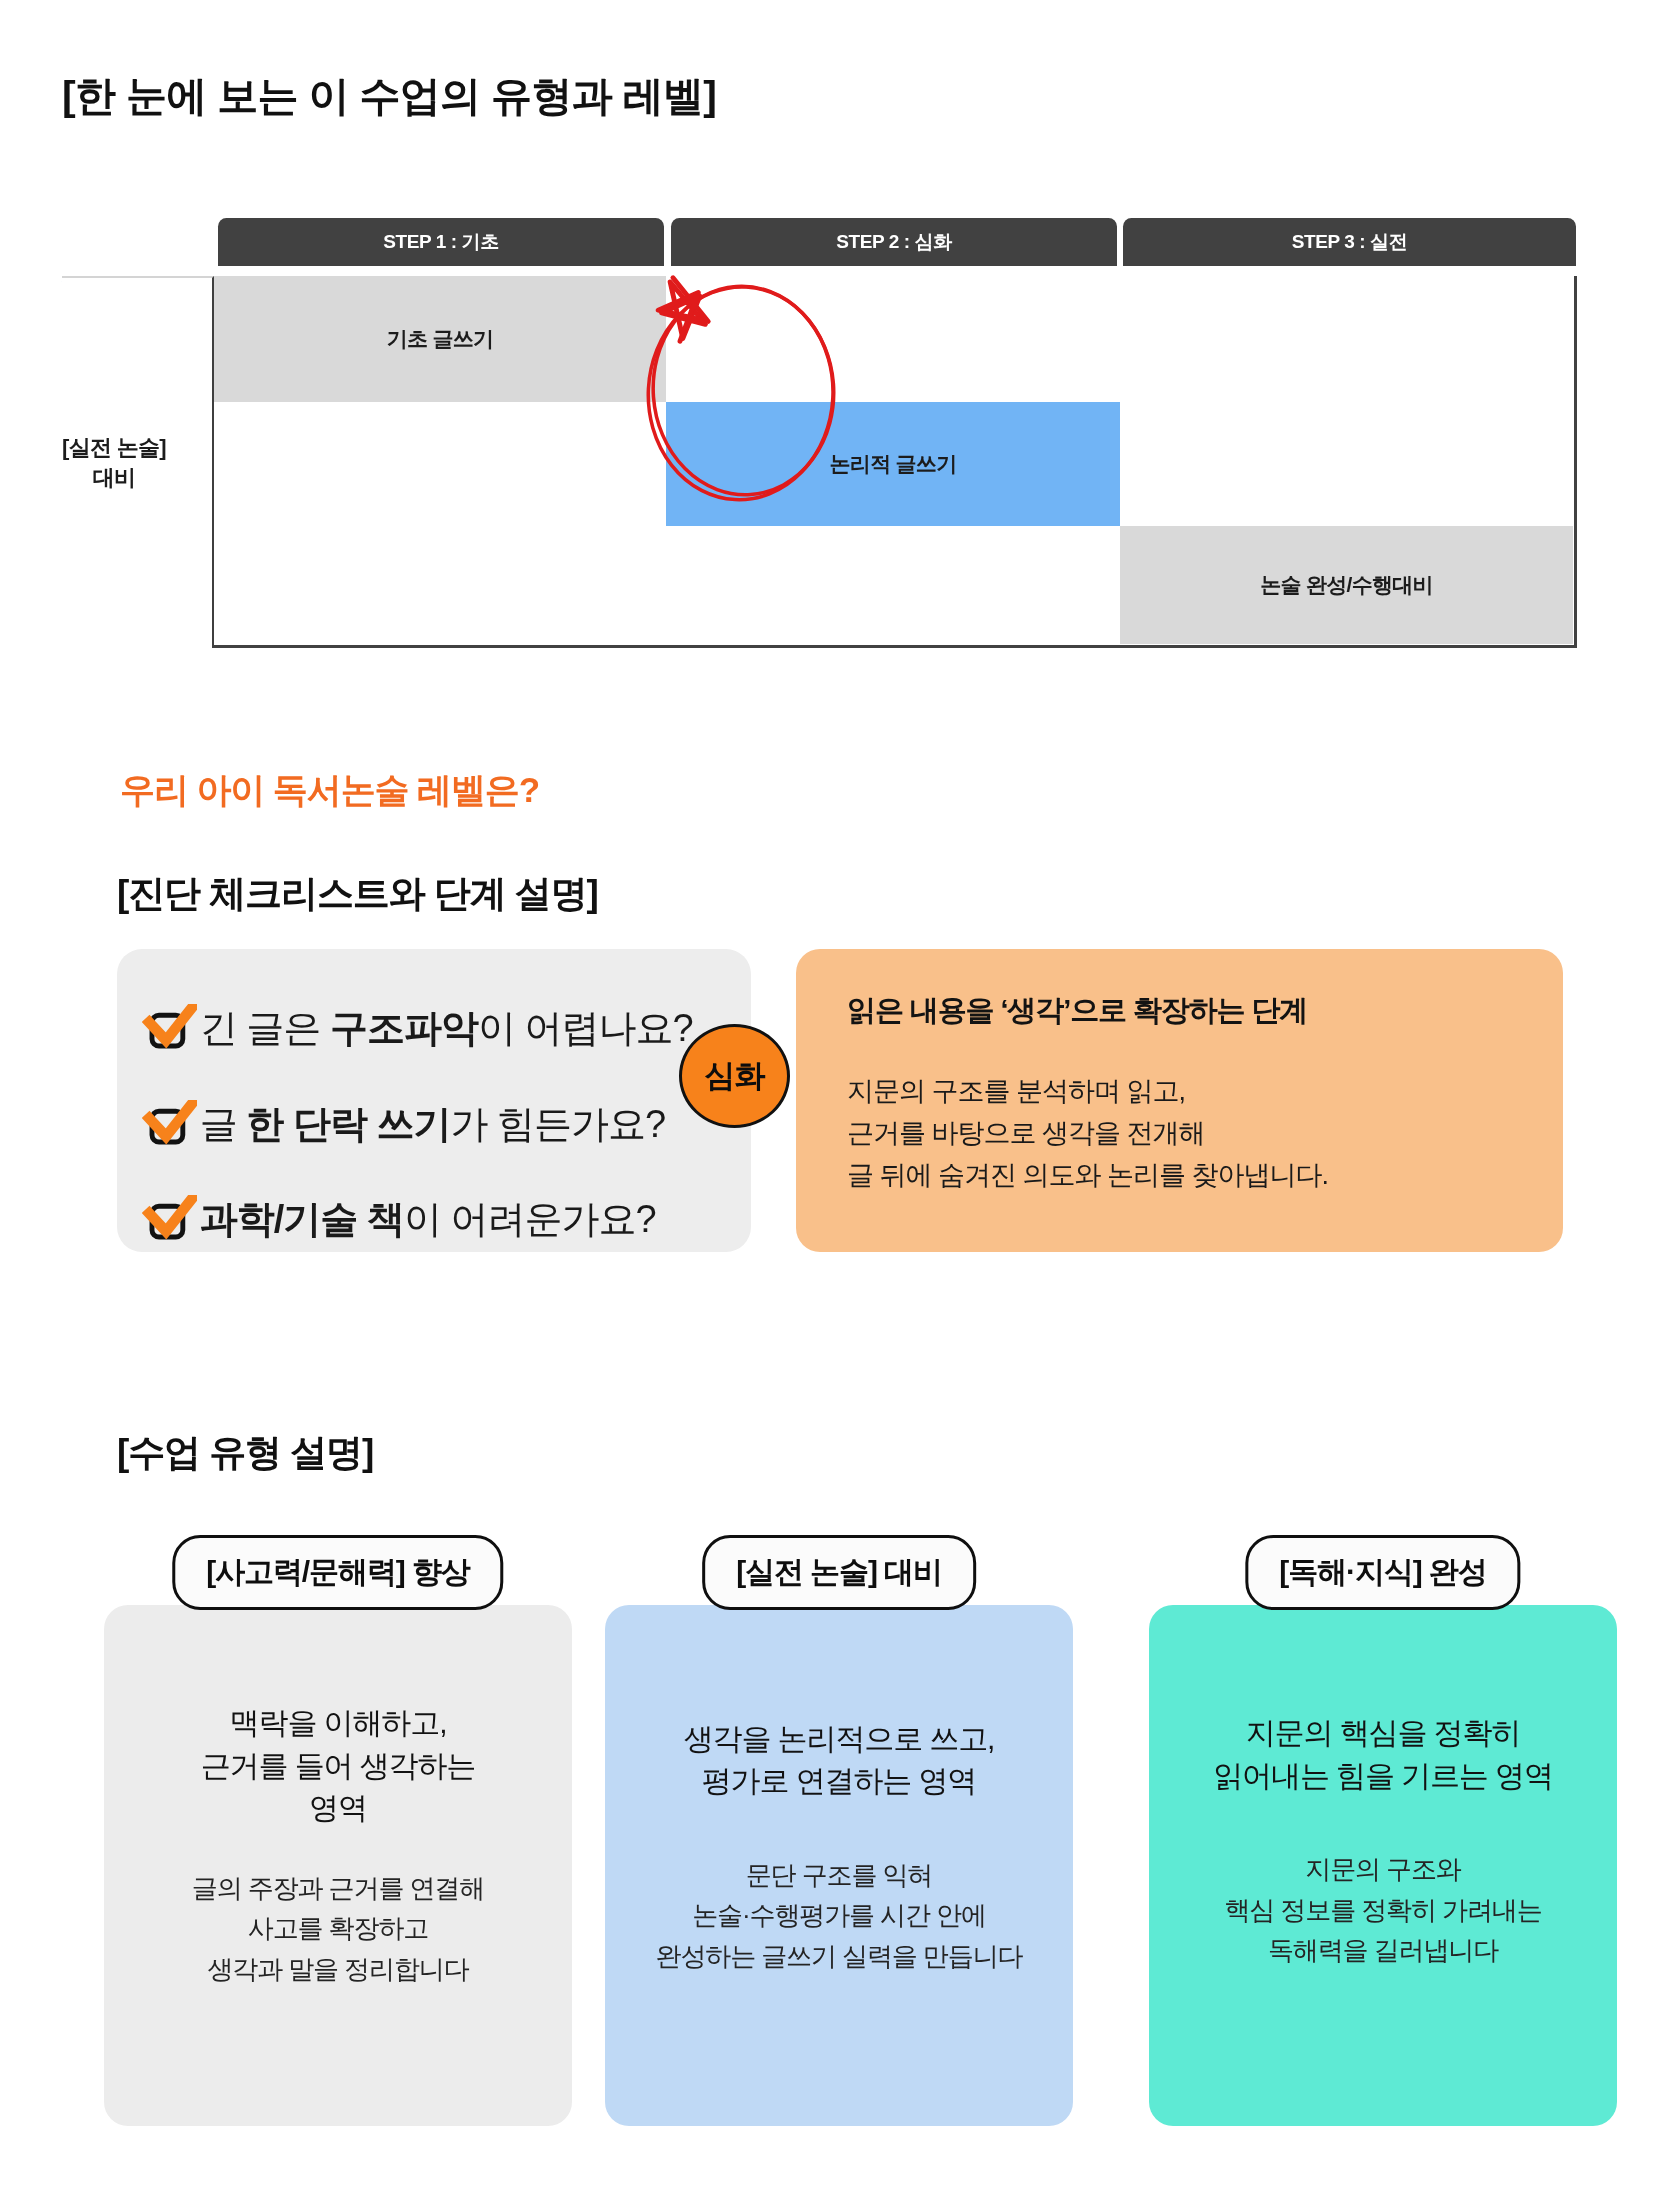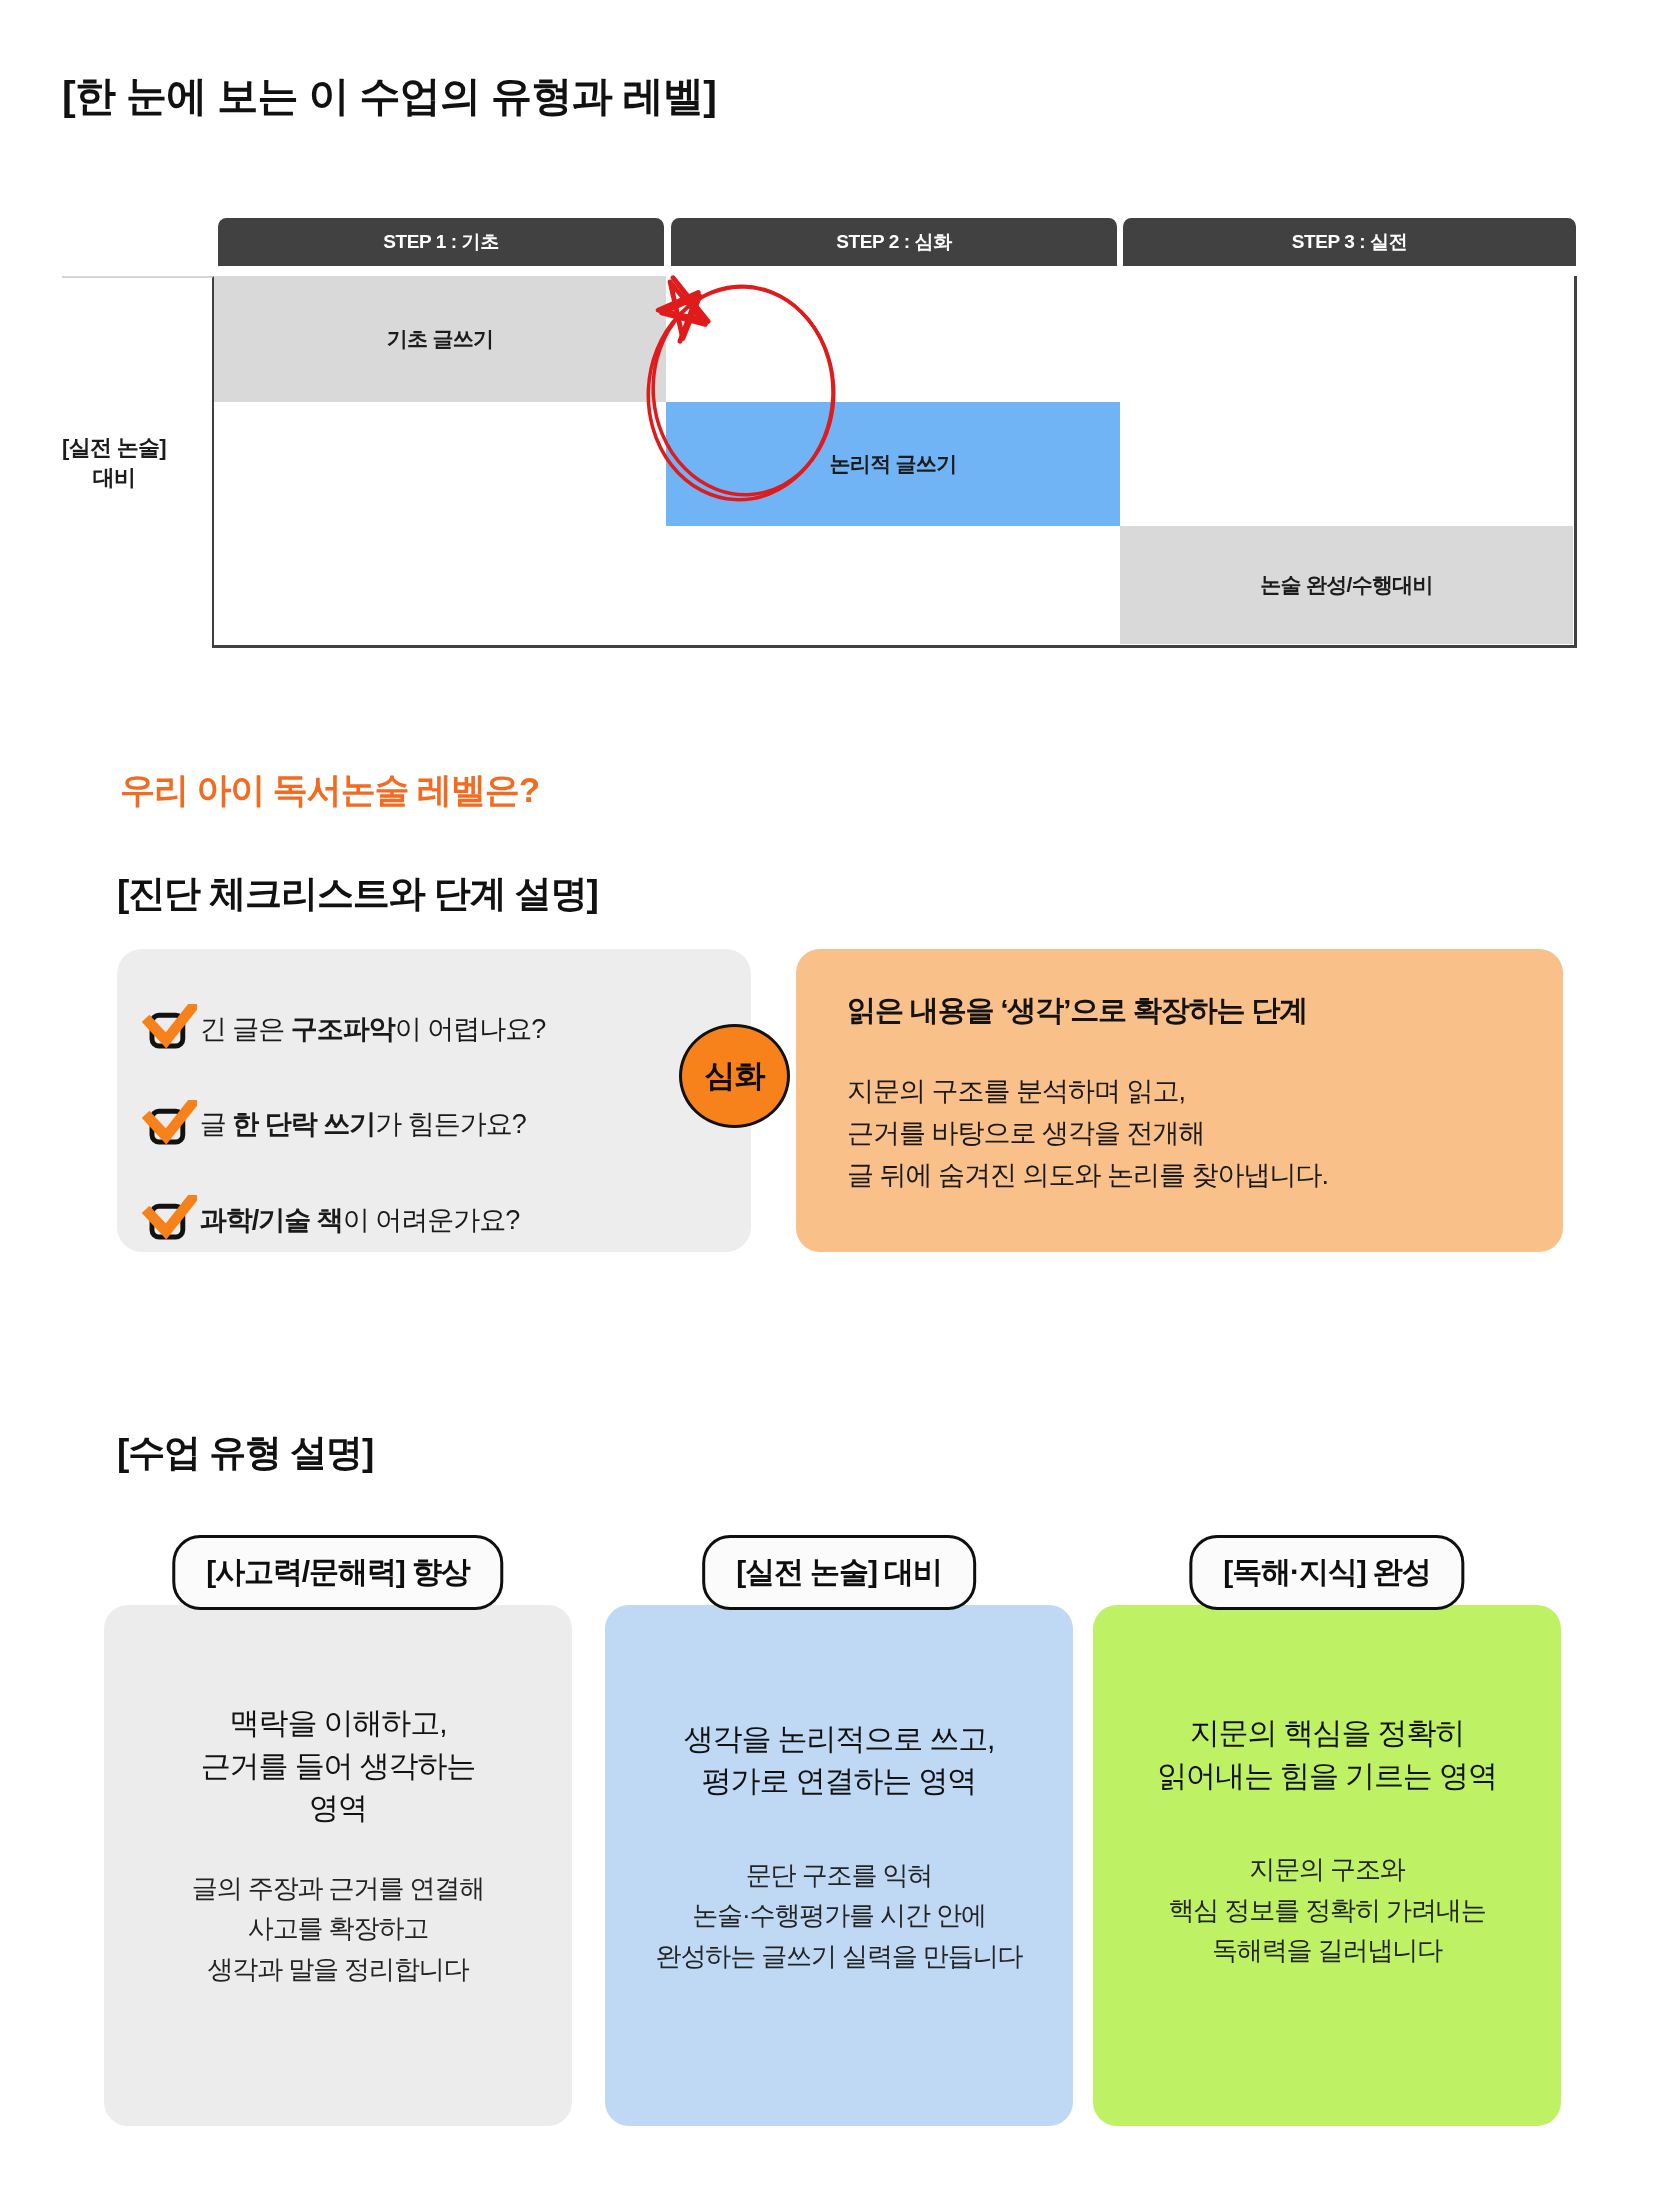--- a/index.html
+++ b/index.html
@@ -102,21 +102,21 @@
     background:#ededed;border-radius:25px;
     box-sizing:border-box;padding:38px 0 0 25px;
   }
   .check-row{
     display:flex;align-items:center;height:83px;margin-bottom:12.7px;
   }
   .check-icon{
     position:relative;width:55px;height:49px;flex:0 0 55px;margin-right:2.8px;
   }
   .check-row .ctext{
-    font-size:27px;letter-spacing:-1px;color:#1a1a1a;white-space:nowrap;
+    font-size:38px;letter-spacing:-1px;color:#1a1a1a;white-space:nowrap;
   }
   .check-row .ctext b{font-weight:bold;}
 
   .level-badge{
     position:absolute;left:679px;top:1024px;
     width:111px;height:104px;border-radius:50%;
     background:#F7821B;border:3.5px solid #111111;
     box-sizing:border-box;
     display:flex;align-items:center;justify-content:center;
     font-size:31px;font-weight:bold;color:#0d0d0d;letter-spacing:-0.7px;
@@ -151,21 +151,21 @@
   }
   .type-card{
     position:absolute;top:0;width:468px;height:521px;
     border-radius:24px;
     box-sizing:border-box;
     padding-top:97px;
     text-align:center;
   }
   .type-card.k1{left:0;background:#ececec;}
   .type-card.k2{left:501px;background:#BFD9F5;}
-  .type-card.k3{left:989px;background:#bef264;}
+  .type-card.k3{left:1045px;background:#5eead4;}
 
   .card-badge{
     position:absolute;top:-70px;left:50%;transform:translateX(-50%);
     background:#fbfbfb;border:3.5px solid #0f0f0f;border-radius:28px;
     padding:14px 31px;
     font-size:30px;font-weight:bold;letter-spacing:-1.1px;color:#0e0e0e;
     white-space:nowrap;
     z-index:4;
   }
   .card-head{

